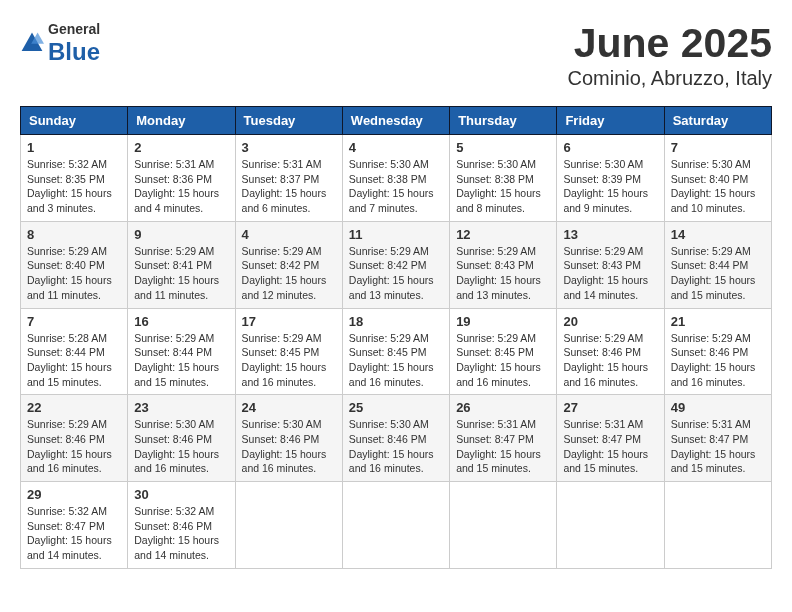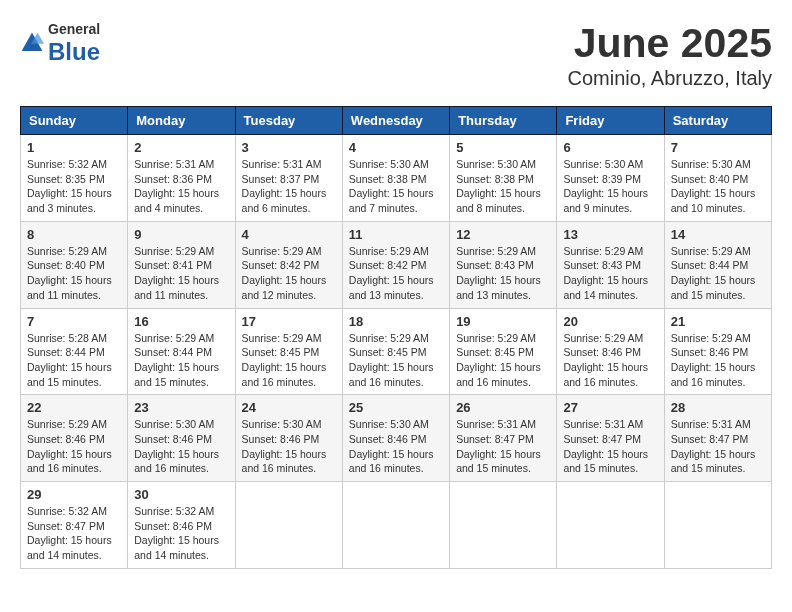--- a/index.html
+++ b/index.html
@@ -283,21 +283,21 @@
           </div>
         </td>
         <td>
           <div>
             <div class="day-number">27</div>
 <div class="cell-content">Sunrise: 5:31 AM<br>Sunset: 8:47 PM<br>Daylight: 15 hours and 15 minutes.</div>
           </div>
         </td>
         <td>
           <div>
-            <div class="day-number">28</div>
+            <div class="day-number">49</div>
 <div class="cell-content">Sunrise: 5:31 AM<br>Sunset: 8:47 PM<br>Daylight: 15 hours and 15 minutes.</div>
           </div>
         </td>
       </tr>
       <tr>
         <td>
           <div>
             <div class="day-number">29</div>
 <div class="cell-content">Sunrise: 5:32 AM<br>Sunset: 8:47 PM<br>Daylight: 15 hours and 14 minutes.</div>
           </div>

